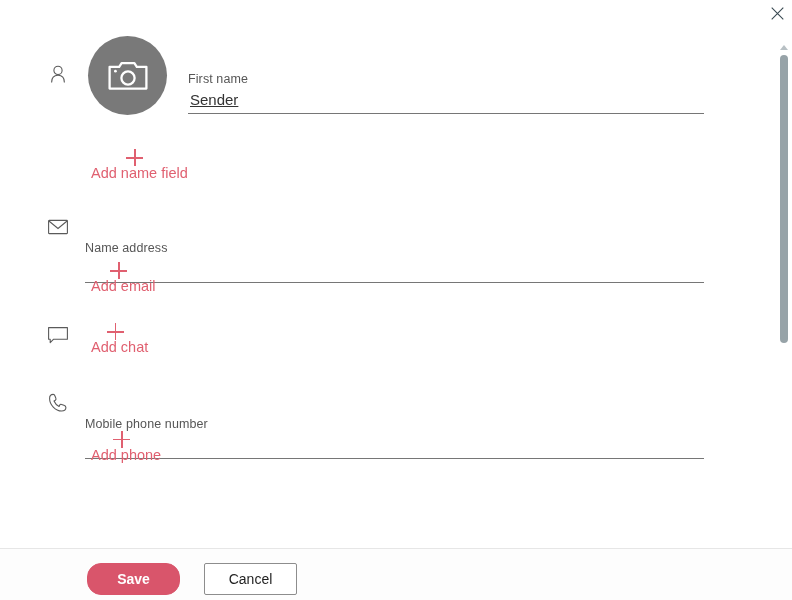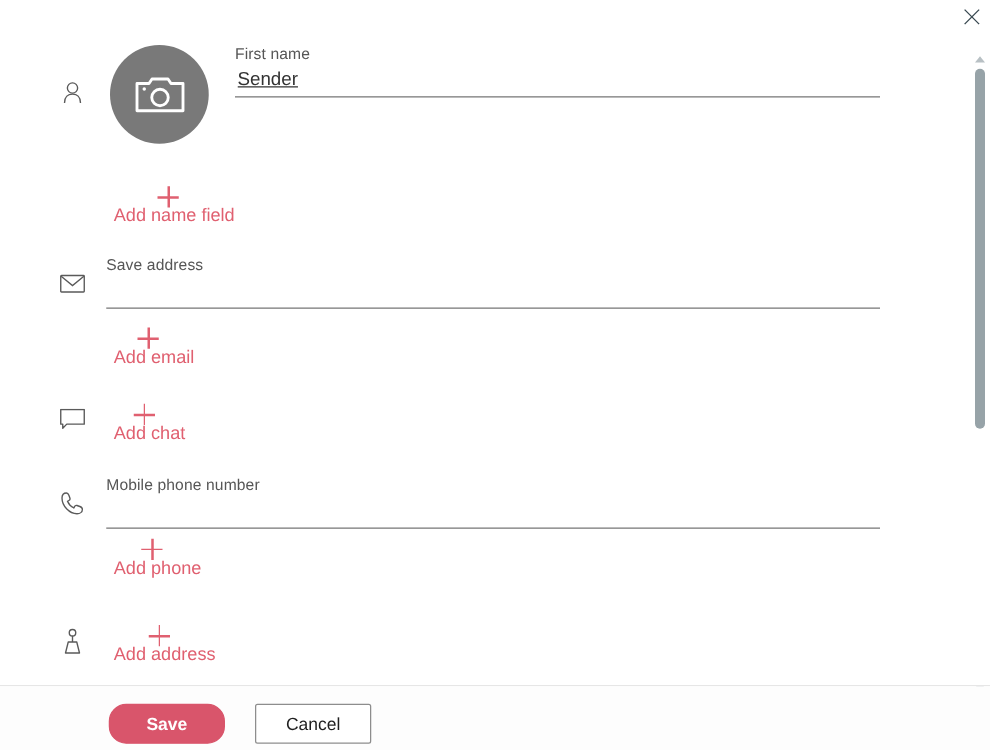--- a/index.html
+++ b/index.html
@@ -114,20 +114,21 @@
     display: flex;
     align-items: center;
     justify-content: center;
     cursor: pointer;
   }
   .avatar svg { display: block; }
 
   
   .field {
     position: absolute;
+    margin-top: 36px;
   }
   .field-label {
     font-size: 12.5px;
     color: #565656;
     line-height: 15px;
     margin-bottom: 3px;
     letter-spacing: 0.1px;
   }
   .field-input {
     width: 100%;
@@ -284,21 +285,21 @@
 
   <div class="row" style="top:205px;height:90px;">
     <div class="row-icon" style="top:8px;">
       <svg width="20" height="16" viewBox="0 0 20 16">
         <rect x="0.6" y="1.4" width="18.8" height="13.2" rx="0.6" fill="none" stroke="#5a5a5a" stroke-width="1.1"></rect>
         <path d="M0.9 2 L10 9.5 L19.1 2" fill="none" stroke="#5a5a5a" stroke-width="1.1"></path>
       </svg>
     </div>
 
     <div class="field" style="left:85px;top:0;width:619px;">
-      <div class="field-label">Save address</div>
+      <div class="field-label">Name address</div>
       <input class="field-input" type="text" value="" style="">
     </div>
 
     <button class="add-link" style="left:91px;top:57px;">
       <span class="add-plus"></span>
       <span class="add-label">Add email</span>
     </button>
   </div>
 
   <div class="row" style="top:322px;height:34px;">
@@ -329,34 +330,20 @@
       <div class="field-label">Mobile phone number</div>
       <input class="field-input" type="text" value="" style="">
     </div>
 
     <button class="add-link" style="left:91px;top:57px;justify-content:flex-end;">
       <span class="add-plus"></span>
       <span class="add-label">Add phone</span>
     </button>
   </div>
 
-  <div class="row" style="top:499px;height:34px;">
-    <div class="row-icon" style="top:0;">
-      <svg width="20" height="22" viewBox="0 0 20 22">
-        <circle cx="10" cy="4.2" r="2.6" fill="none" stroke="#5a5a5a" stroke-width="1.1"></circle>
-        <path d="M10 6.8 V11.6" fill="none" stroke="#5a5a5a" stroke-width="1.1"></path>
-        <path d="M4.4 20.4 L6.6 11.6 H13.4 L15.6 20.4 Z" fill="none" stroke="#5a5a5a" stroke-width="1.1" stroke-linejoin="round"></path>
-      </svg>
-    </div>
-
-    <button class="add-link" style="left:91px;top:1px;">
-      <span class="add-plus"></span>
-      <span class="add-label">Add address</span>
-    </button>
-  </div>
 
 </div>
 
 <div class="footer-divider"></div>
 <div class="footer">
   <button class="btn btn-save">Save</button>
   <button class="btn btn-cancel">Cancel</button>
 </div>
 
 </body></html>

